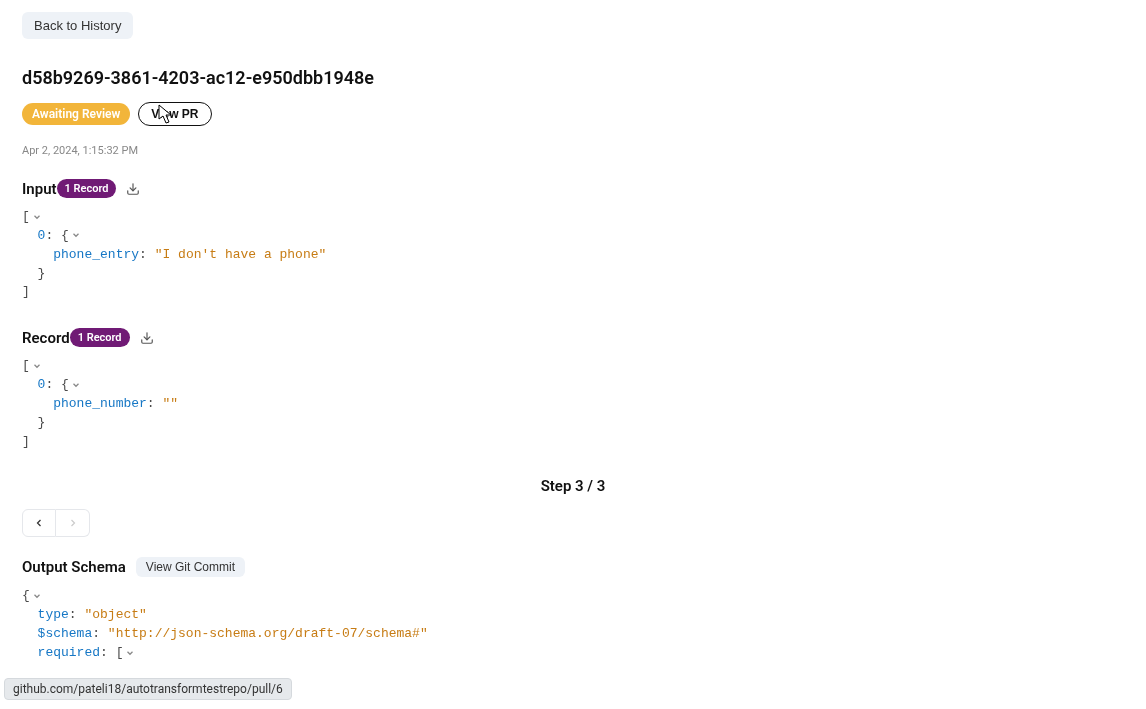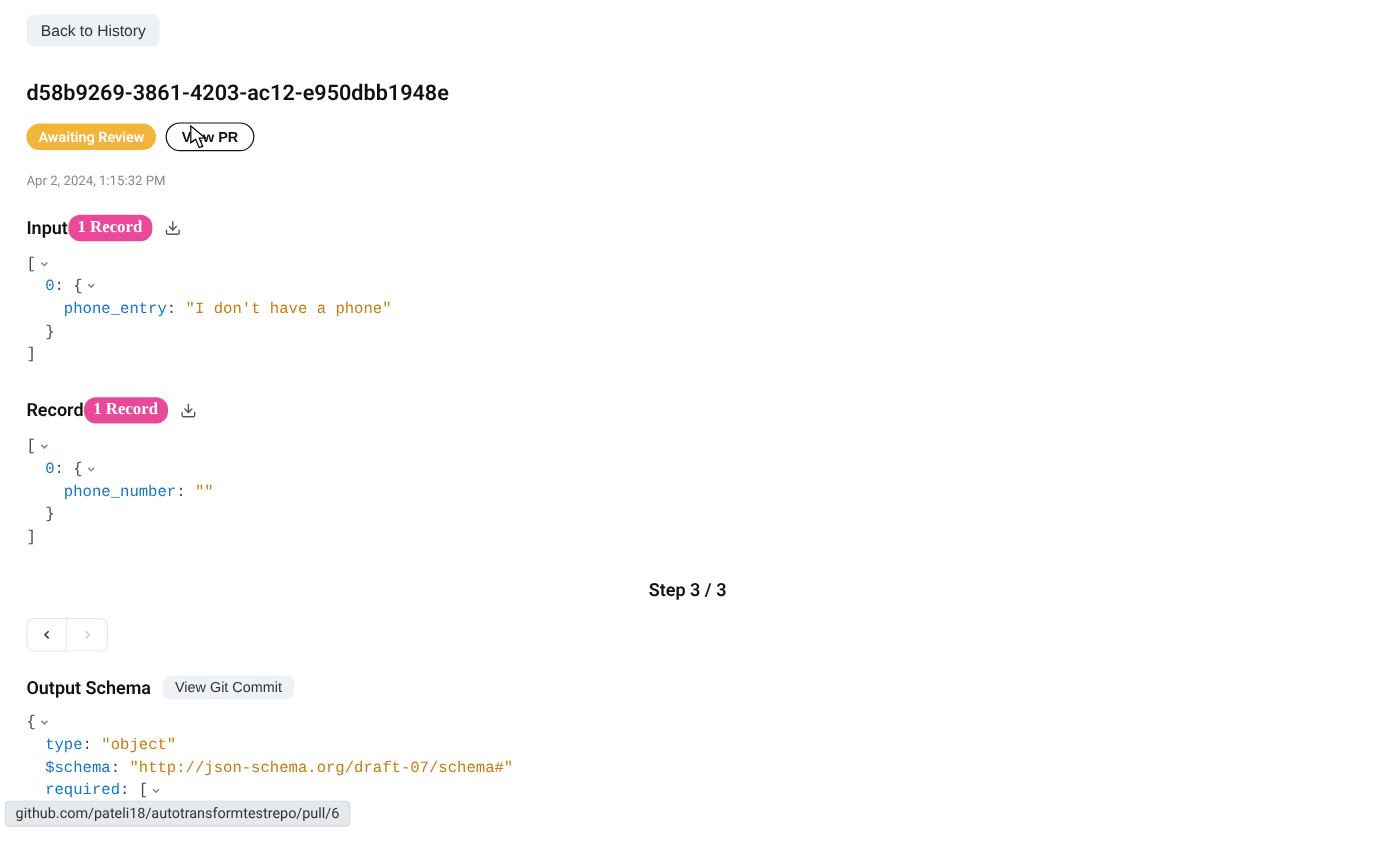--- a/index.html
+++ b/index.html
@@ -62,27 +62,26 @@
     .section-header {
       display: flex;
       align-items: center;
       margin-bottom: 10px;
     }
     .section-title {
       font-size: 15px;
       font-weight: 600;
     }
     .record-badge {
-      background: #ec4899;
+      background: #701a75;
       color: #fff;
-      font-size: 14px;
+      font-size: 11px;
       font-weight: 600;
       padding: 3px 8px;
       border-radius: 10px;
-      font-family: Liberation Serif, serif;
     }
     .download-icon {
       margin-left: 10px;
       color: #555;
       cursor: pointer;
       display: inline-flex;
     }
     .download-icon svg { width: 14px; height: 14px; }
     .code-block {
       font-family: "SFMono-Regular", Consolas, "Liberation Mono", Menlo, monospace;
@@ -146,21 +145,21 @@
       font-size: 12px;
       font-weight: 400;
       padding: 3px 10px;
       border-radius: 6px;
       border: none;
       cursor: pointer;
     }
     .url-hint {
       position: fixed;
       left: 4px;
-      bottom: 20px;
+      bottom: 9px;
       background: #e6e9ec;
       color: #333;
       font-size: 12px;
       padding: 3px 8px;
       border-radius: 4px;
       border: 1px solid #d5d9dd;
     }
     .cursor {
       position: absolute;
       left: 156px;

